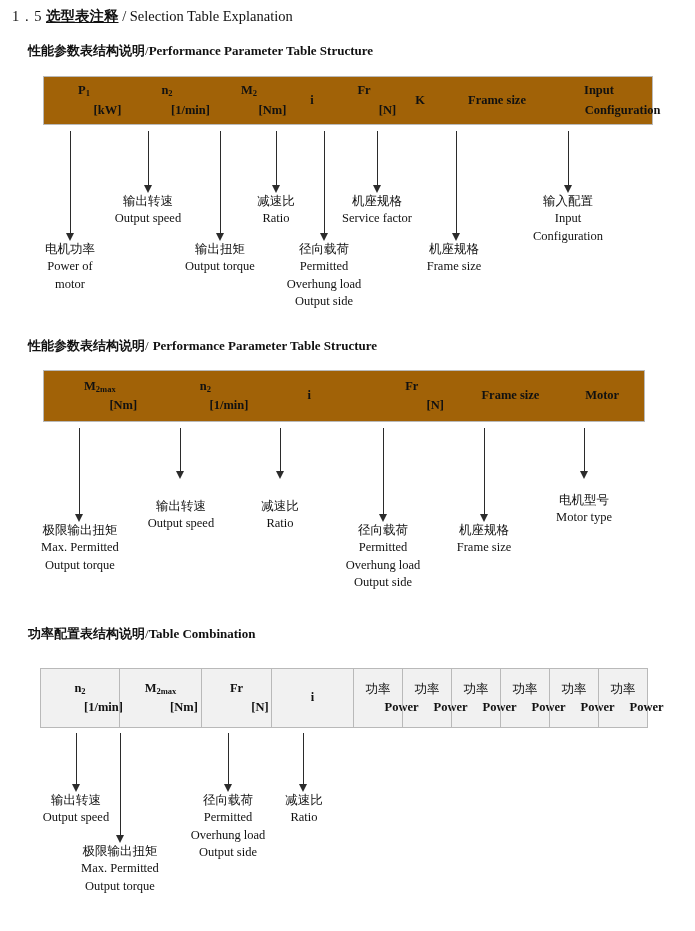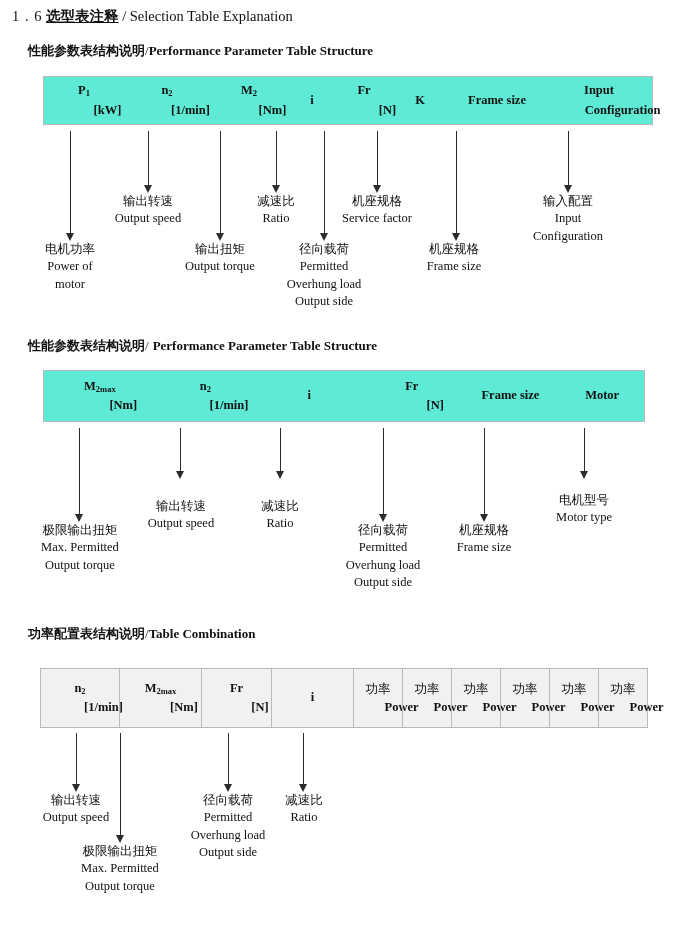--- a/index.html
+++ b/index.html
@@ -48,21 +48,21 @@
   .sec-title .sep { font-family: "Liberation Serif", serif; font-size: 13px; }
   .sec-title .en {
     font-family: "Liberation Serif", serif;
     font-weight: bold;
     font-size: 13px;
   }
 
   
   .htable {
     position: absolute;
-    background: #5eead4;
+    background: #a16207;
     border: 1px solid #b9b9b9;
     box-sizing: border-box;
     display: flex;
   }
   .htable.grid { background: #f1f1f1; }
   .hcell {
     box-sizing: border-box;
     display: flex;
     flex-direction: column;
     align-items: center;
@@ -117,21 +117,21 @@
     font-size: 12.5px;
     display: block;
   }
 </style>
 </head>
 <body>
 
 <div class="page">
 
   <div class="doc-title" style="left:12px; top:7px;">
-    <span class="num">1 . 6</span>
+    <span class="num">1 . 5</span>
     <span class="cn">选型表注释</span>
     <span class="en">/</span>
     <span class="en">Selection Table Explanation</span>
   </div>
 
   <div class="sec-title" style="left:28px; top:41px;">
     <span class="cn">性能参数表结构说明</span><span class="sep">/</span><span class="en">Performance Parameter Table Structure</span>
   </div>
 
   <div class="htable" style="left:43px; top:76px; width:610px; height:49px;">

